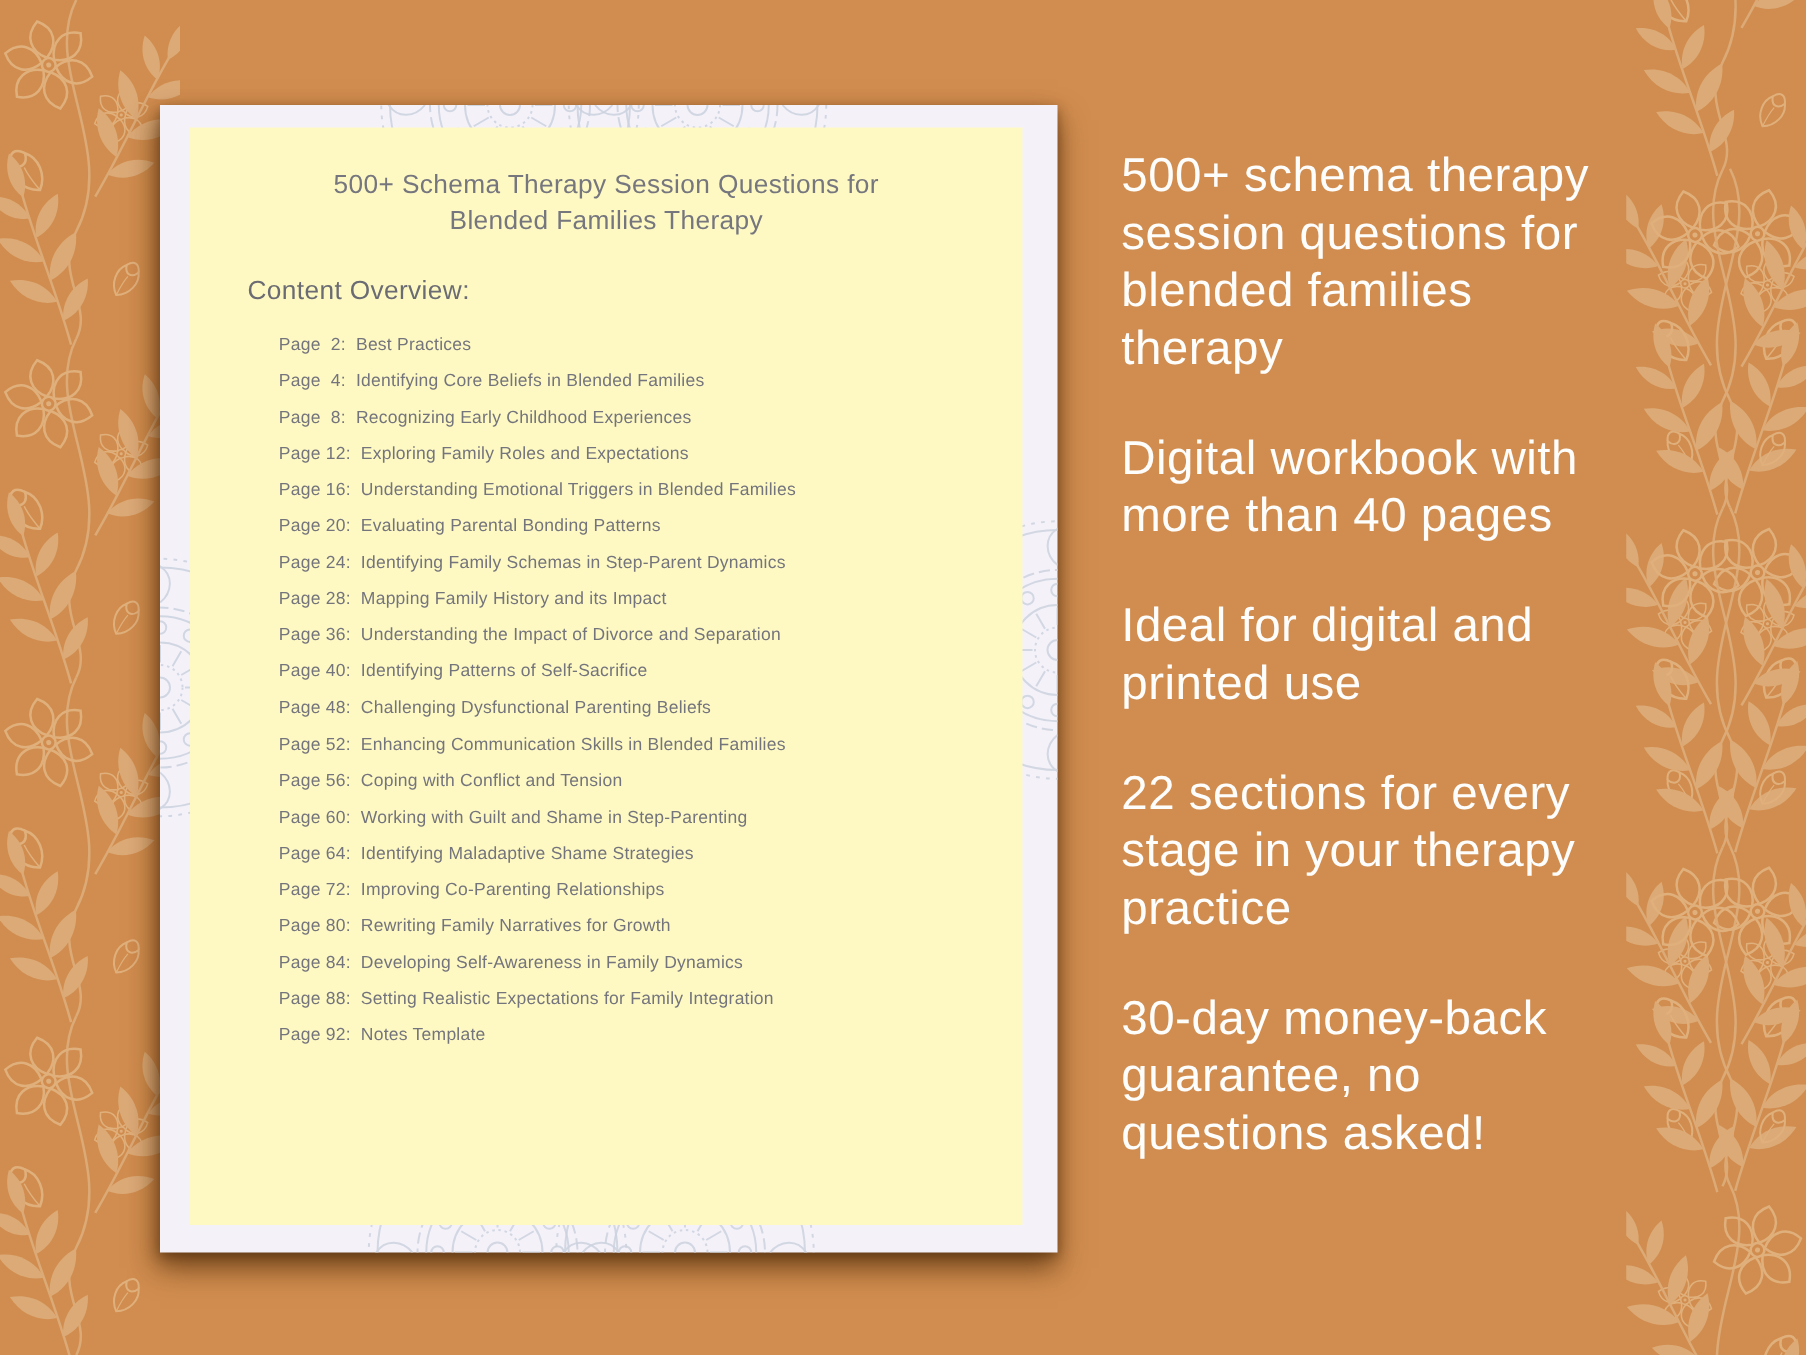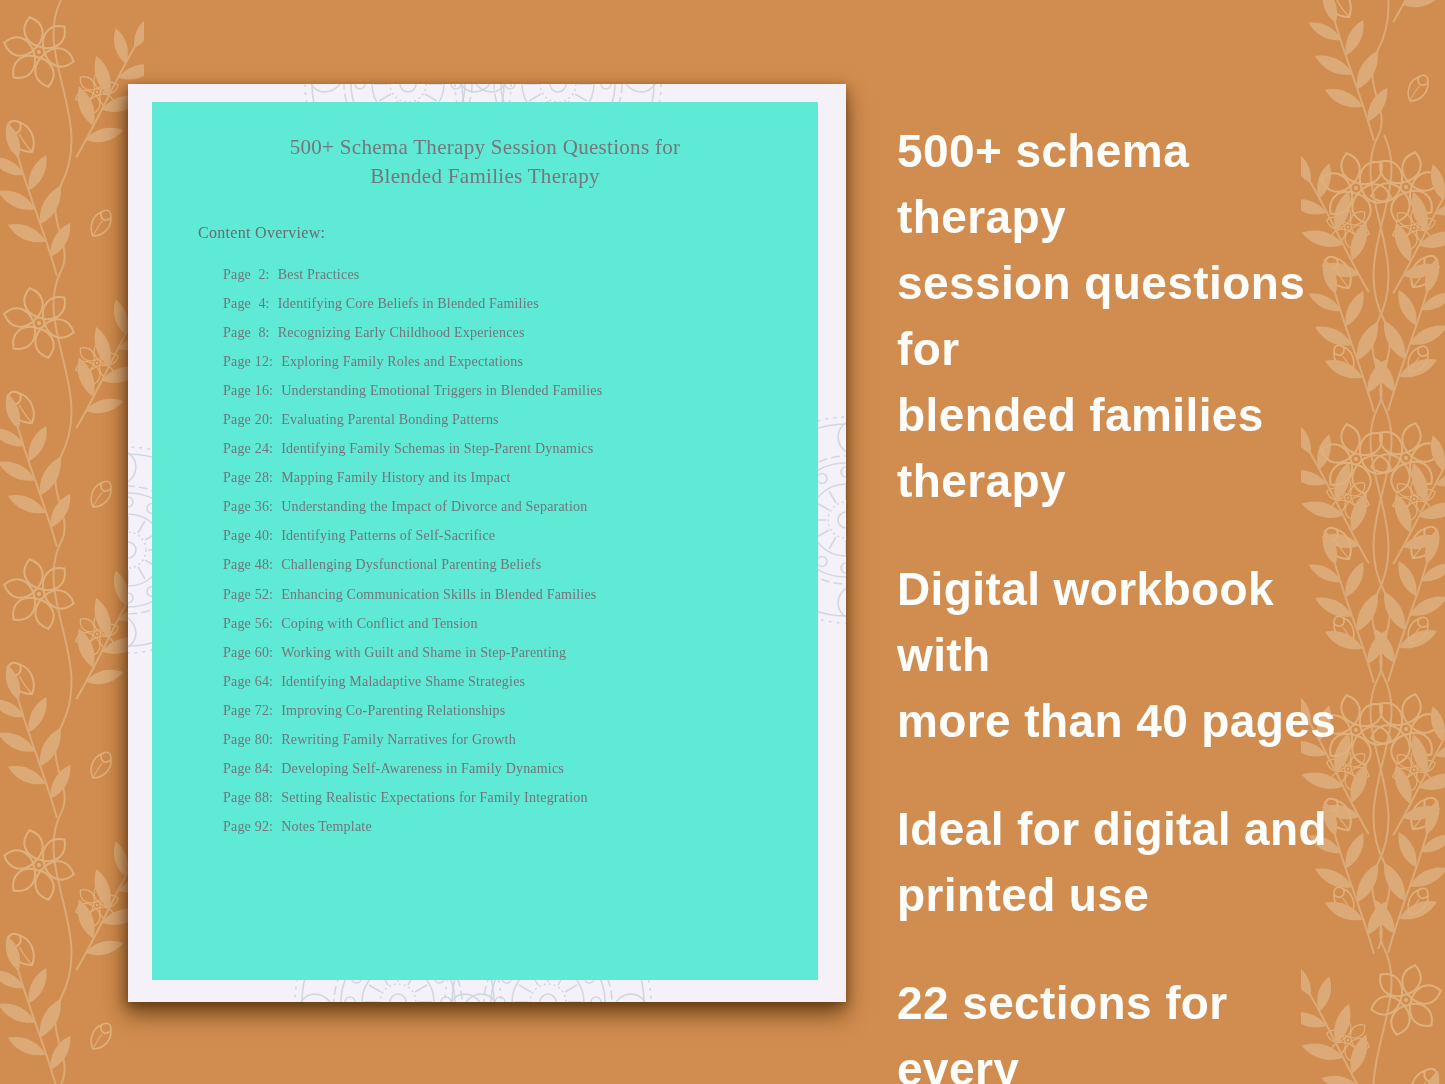--- a/index.html
+++ b/index.html
@@ -16,45 +16,45 @@
   .card{
     position:absolute;left:128px;top:84px;width:718px;height:918px;
     background:#f4f1f9;overflow:hidden;
     box-shadow:0 12px 22px rgba(77,42,10,.55),
                0 3px 8px rgba(77,42,10,.45),
                -5px 9px 18px rgba(77,42,10,.35);
   }
   .mandala{position:absolute;width:220px;height:220px;opacity:.85;}
   .page{
     position:absolute;left:24px;right:28px;top:18px;bottom:22px;
-    background:#5eead4;z-index:2;font-family:Liberation Serif, serif;
+    background:#fef9c3;z-index:2;
   }
   .doc-title{
     margin:31px 20px 0 20px;text-align:center;
     font-size:21px;line-height:29px;font-weight:500;
     color:#76767e;letter-spacing:.3px;white-space:pre-line;
   }
   .overview{
-    margin:31px 0 0 46px;font-size:16px;line-height:22px;
+    margin:31px 0 0 46px;font-size:21px;line-height:22px;
     color:#6b6b73;letter-spacing:.3px;
   }
   .toc{margin:16px 0 0 71px;}
   .toc-row{
     height:29.1px;display:flex;align-items:center;
     font-size:14px;color:#74747c;letter-spacing:.2px;
   }
   .toc-label{white-space:pre;text-align:right;}
   .toc-title{margin-left:8px;}
   
   .marketing{
     position:absolute;left:897px;top:118px;width:450px;z-index:1;
   }
   .bullet{
     margin:0 0 42px 0;white-space:pre-line;
-    font-size:46px;line-height:66px;font-weight:700;
+    font-size:38px;line-height:46px;font-weight:400;
     color:#fdfdfc;letter-spacing:.4px;
   }
 </style>
 </head>
 <body>
 
 <div id="stage">
 
   <svg width="0" height="0" style="position:absolute" aria-hidden="true">
     <defs>

